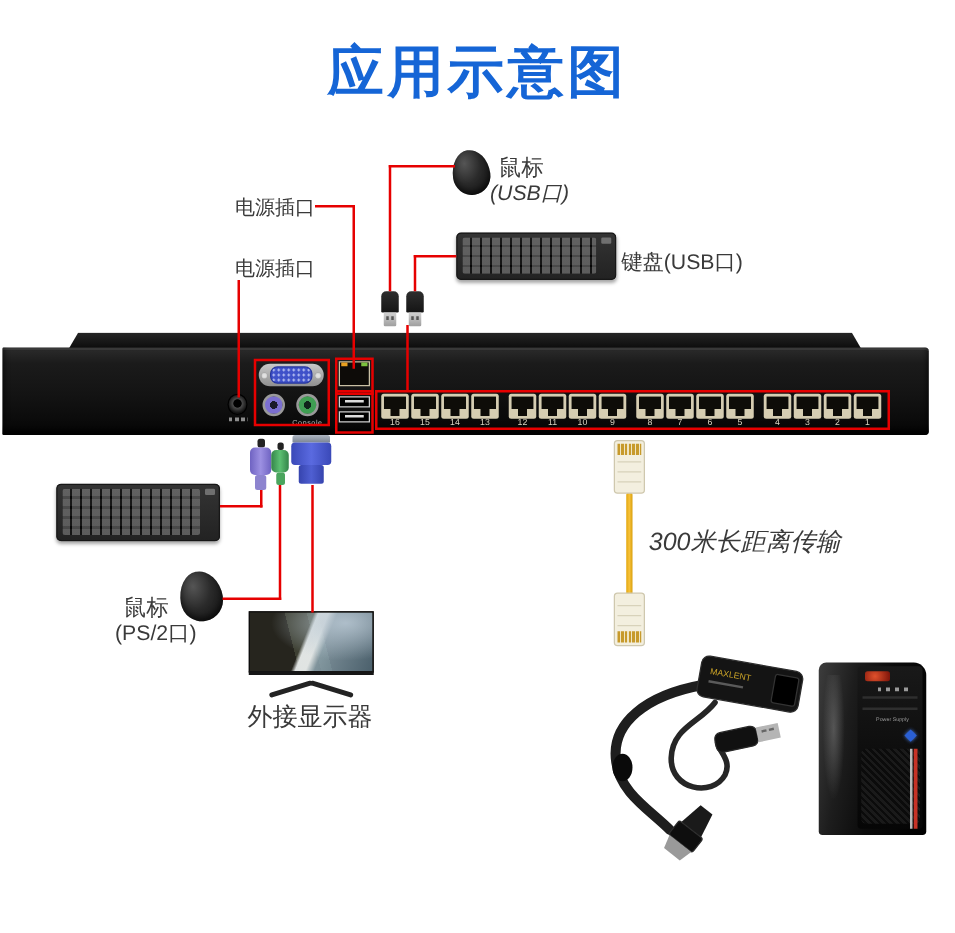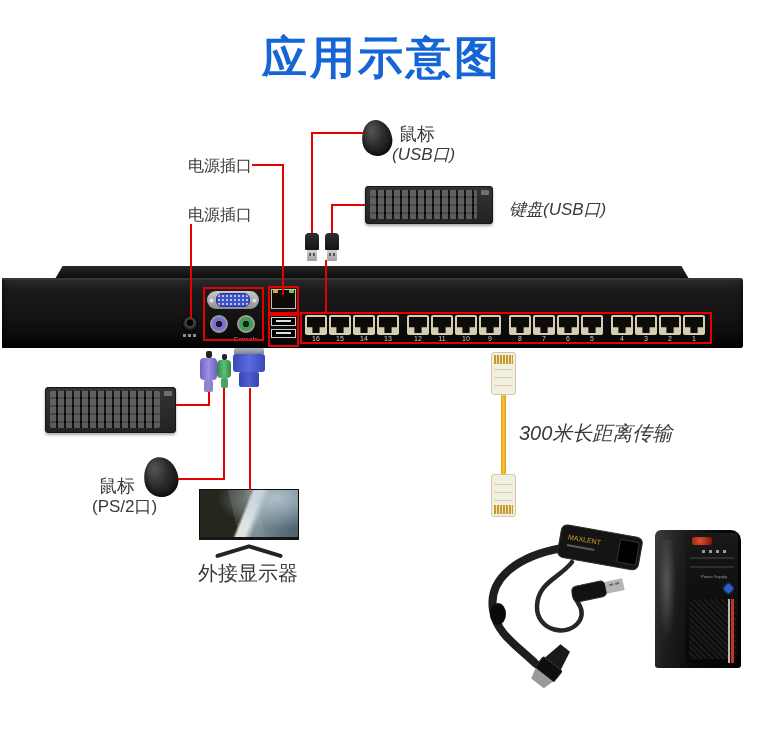--- a/index.html
+++ b/index.html
@@ -145,21 +145,21 @@
   <div class="abs title">应用示意图</div>
 
   <div class="abs mouse" style="left:362px;top:120px;width:30px;height:36px;transform:rotate(-8deg);"></div>
   <div class="abs lbl" style="left:399px;top:122px;font-size:18px;">鼠标</div>
   <div class="abs lbl" style="left:392px;top:143px;font-style:italic;">(USB口)</div>
 
   <div class="abs keyboard" style="left:365px;top:186px;width:128px;height:38px;">
     <div class="keys"></div>
     <div class="klogo"></div>
   </div>
-  <div class="abs lbl" style="left:509px;top:198px;font-style:italic;">键盘(USB口)</div>
+  <div class="abs lbl" style="left:497px;top:198px;">键盘(USB口)</div>
 
   <div class="abs lbl small" style="left:188px;top:156px;">电源插口</div>
   <div class="abs lbl small" style="left:144px;top:205px;margin-left:44px;">电源插口</div>
 
   <div class="abs usb-plug" style="left:305px;top:233px;">
     <div class="cap"></div>
     <div class="metal"></div>
   </div>
   <div class="abs usb-plug" style="left:325px;top:233px;">
     <div class="cap"></div>

